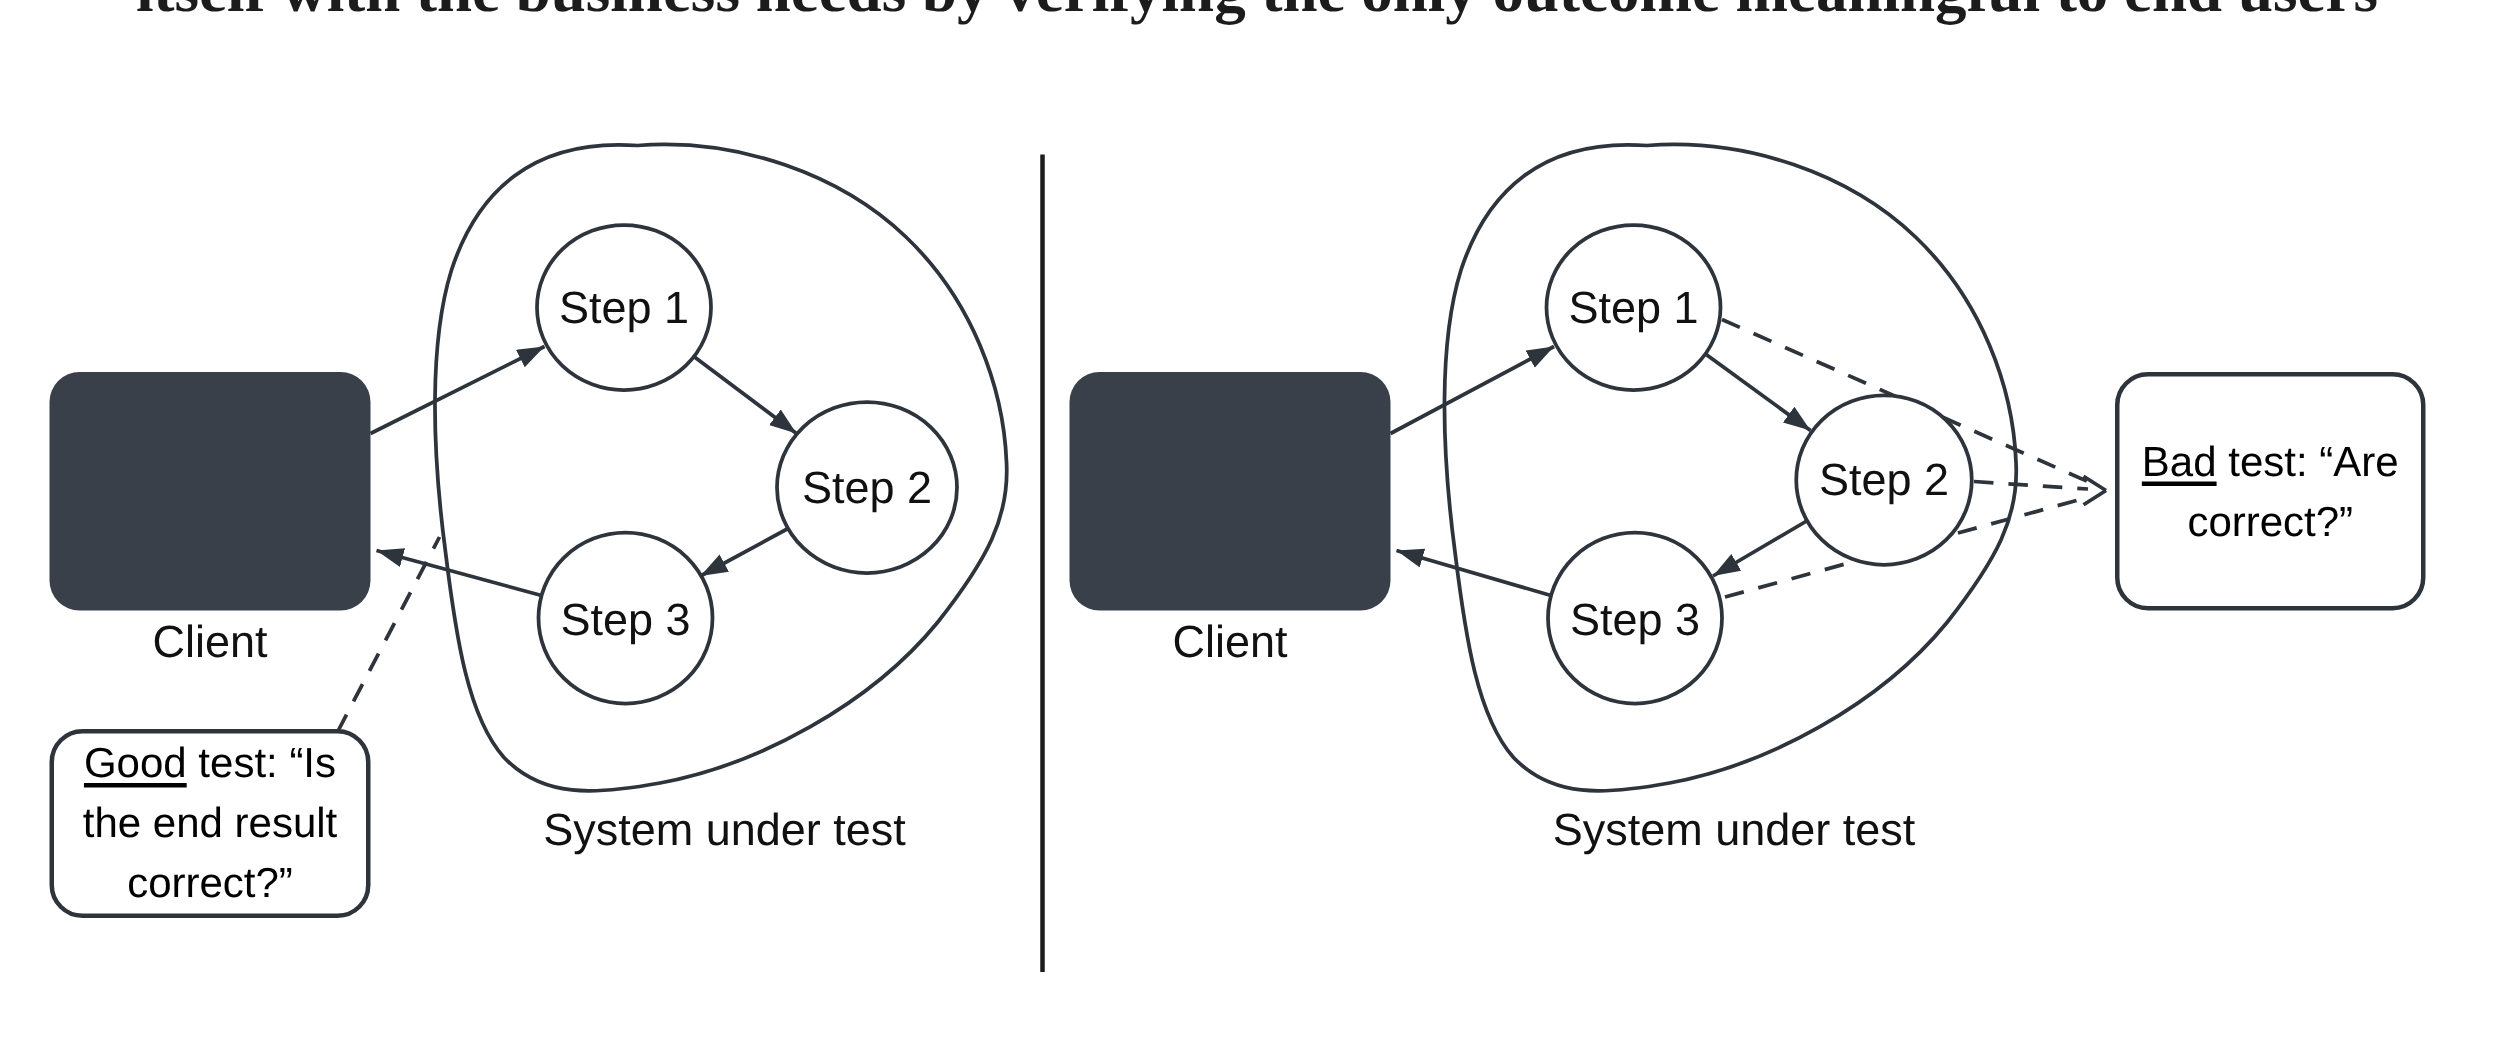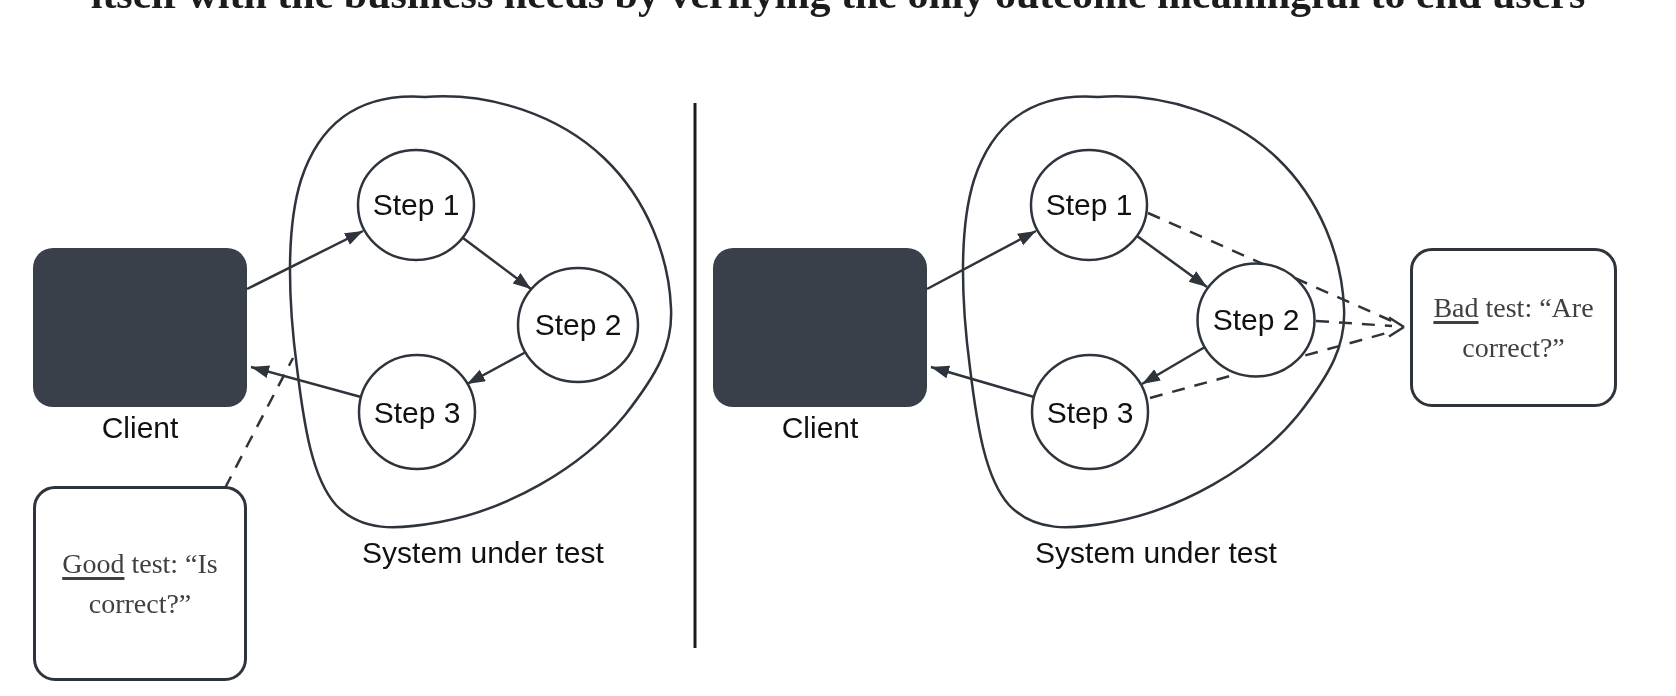--- a/index.html
+++ b/index.html
@@ -10,22 +10,22 @@
   .top-clip { position:absolute; left:0; top:0; width:1676px; height:19px; overflow:hidden; }
   .top-clip .t { font-family:"Liberation Serif", serif; font-weight:700; font-size:42px; line-height:50px;
                  margin-top:-31px; text-align:center; white-space:nowrap; color:#1c1c1c; }
 
   svg.fig { position:absolute; left:0; top:0; }
 
   .lbl { font-family:"Liberation Sans", sans-serif; font-size:30px; fill:#111; text-anchor:middle; }
 
   .callout { position:absolute; box-sizing:border-box; background:#fff; border:3px solid #2e343c;
              border-radius:22px; display:flex; flex-direction:column; justify-content:center;
-             align-items:center; font-size:28px; line-height:40px; color:#404040; white-space:nowrap;
-             text-align:center;font-family:Liberation Serif, serif; }
+             align-items:center; font-size:28px; line-height:40px; color:#000000; white-space:nowrap;
+             text-align:center; }
   .kw { text-decoration:underline; text-decoration-thickness:2.5px; text-underline-offset:4px; }
 </style>
 </head>
 <body>
 
 <div id="stage">
 
   <div class="top-clip">
     <div class="t">itself with the business needs by verifying the only outcome meaningful to end users</div>
   </div>
@@ -77,22 +77,23 @@
     <text class="lbl" x="140" y="438">Client</text>
     <text class="lbl" x="483" y="563">System under test</text>
 
     <text class="lbl" x="1089" y="215">Step 1</text>
     <text class="lbl" x="1256" y="330">Step 2</text>
     <text class="lbl" x="1090" y="423">Step 3</text>
     <text class="lbl" x="820" y="438">Client</text>
     <text class="lbl" x="1156" y="563">System under test</text>
   </svg>
 
-  <div class="callout" style="left:33px; top:486px; width:214px; height:195px;">
+  <div class="callout" style="left:33px; top:486px; width:214px; height:126px;">
     <div><span class="kw">Good</span><span> test: “Is</span></div>
+    <div>the end result</div>
     <div>correct?”</div>
   </div>
 
   <div class="callout" style="left:1410px; top:248px; width:207px; height:159px;">
     <div><span class="kw">Bad</span><span> test: “Are</span></div>
     <div>correct?”</div>
   </div>
 
 </div>
 

